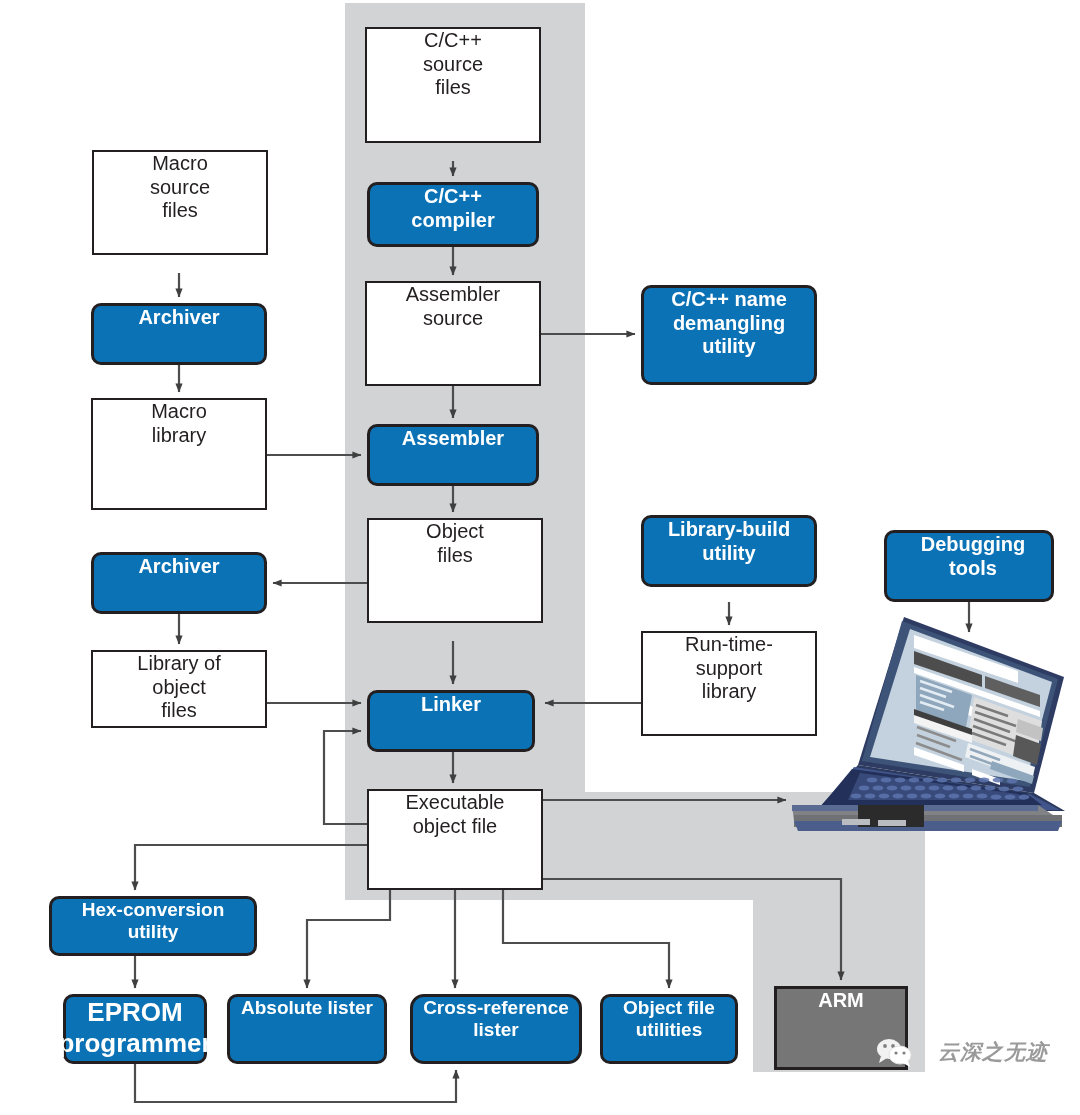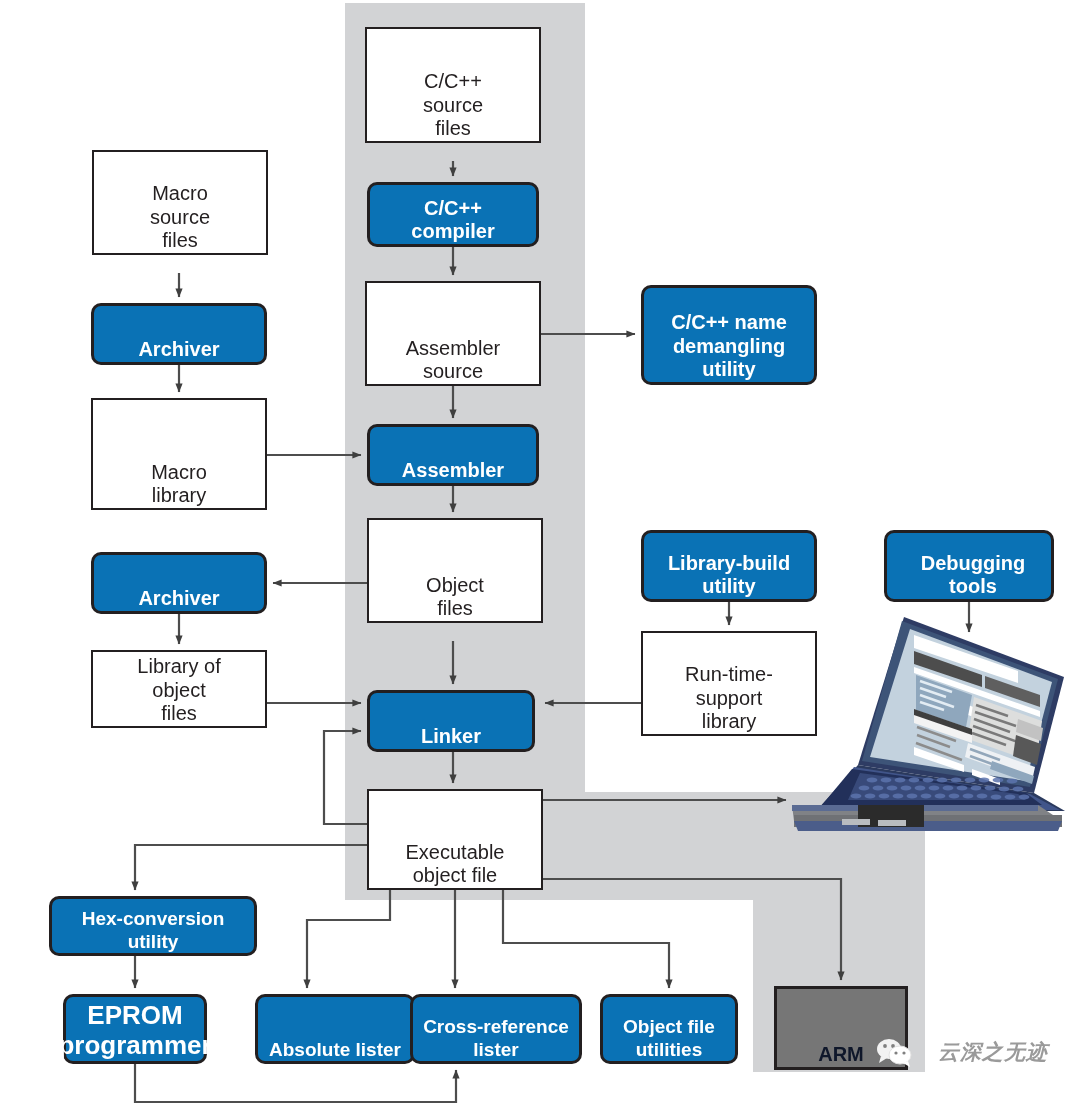--- a/index.html
+++ b/index.html
@@ -1,38 +1,38 @@
 <!DOCTYPE html>
 <html><head>
 <meta charset="utf-8">
 <style>
   html,body{margin:0;padding:0;background:#ffffff;}
   body{width:1080px;height:1115px;font-family:"Liberation Sans","DejaVu Sans",sans-serif;}
   #stage{position:relative;width:1080px;height:1115px;overflow:hidden;background:#fff;}
   #bg{position:absolute;left:0;top:0;width:1080px;height:1115px;}
 
   
-  .node{position:absolute;box-sizing:border-box;display:flex;align-items:flex-end;
+  .node{position:absolute;box-sizing:border-box;display:flex;align-items:flex-start;
         justify-content:center;text-align:center;line-height:1.18;}
   .node .lbl{display:block;white-space:pre-line;}
 
   
   .doc{background:#ffffff;border:2.5px solid #231f20;color:#231f20;
        font-size:20px;font-weight:400;}
   
   .stack::before,.stack::after{content:"";position:absolute;background:#ffffff;
        border:2.5px solid #231f20;z-index:-1;box-sizing:border-box;}
   .stack::before{left:9px;top:9px;width:100%;height:100%;}
   .stack::after{left:18px;top:18px;width:100%;height:100%;}
 
   
   .tool{background:#0a72b5;border:3px solid #231f20;border-radius:10px;
         color:#ffffff;font-size:20px;font-weight:bold;}
   
-  .target{background:#767676;border:3.5px solid #231f20;color:#0f172a;
+  .target{background:#767676;border:3.5px solid #231f20;color:#ffffff;
         font-size:20px;font-weight:bold;}
 
   
   #watermark{position:absolute;display:flex;align-items:flex-start;gap:24px;
      left:876px;top:1038px;color:#9a9a9a;font-weight:bold;}
   #watermark .wmtext{font-size:21px;font-style:italic;letter-spacing:1px;
      color:#9a9a9a;font-family:"DejaVu Sans",sans-serif;}
 </style>
 </head>
 <body>
@@ -257,21 +257,21 @@
   <div class="node tool" style="left:91px;top:552px;width:176px;height:62px;">
     <span class="lbl">Archiver</span>
   </div>
 
   <div class="node doc stack" style="left:91px;top:650px;width:176px;height:78px;">
     <span class="lbl">Library of
 object
 files</span>
   </div>
 
-  <div class="node tool" style="left:641px;top:530px;width:176px;height:72px;">
+  <div class="node tool" style="left:641px;top:515px;width:176px;height:72px;">
     <span class="lbl">Library-build
 utility</span>
   </div>
 
   <div class="node tool" style="left:884px;top:530px;width:170px;height:72px;padding-left:8px;">
     <span class="lbl">Debugging
 tools</span>
   </div>
 
   <div class="node doc" style="left:641px;top:631px;width:176px;height:105px;">
@@ -292,25 +292,25 @@
   <div class="node tool" style="left:49px;top:896px;width:208px;height:60px;font-size:19px;">
     <span class="lbl">Hex-conversion
 utility</span>
   </div>
 
   <div class="node tool" style="left:63px;top:994px;width:144px;height:70px;font-size:26px;">
     <span class="lbl">EPROM
 programmer</span>
   </div>
 
-  <div class="node tool" style="left:227px;top:994px;width:160px;height:70px;font-size:19px;margin-left:28px;">
+  <div class="node tool" style="left:227px;top:994px;width:160px;height:70px;font-size:19px;">
     <span class="lbl">Absolute lister</span>
   </div>
 
-  <div class="node tool" style="left:410px;top:994px;width:172px;height:70px;font-size:19px;">
+  <div class="node tool" style="left:410px;top:994px;width:172px;height:70px;font-size:19px;border-radius:14px;">
     <span class="lbl">Cross-reference
 lister</span>
   </div>
 
   <div class="node tool" style="left:600px;top:994px;width:138px;height:70px;font-size:19px;">
     <span class="lbl">Object file
 utilities</span>
   </div>
 
   <div class="node target" style="left:774px;top:986px;width:134px;height:84px;">

